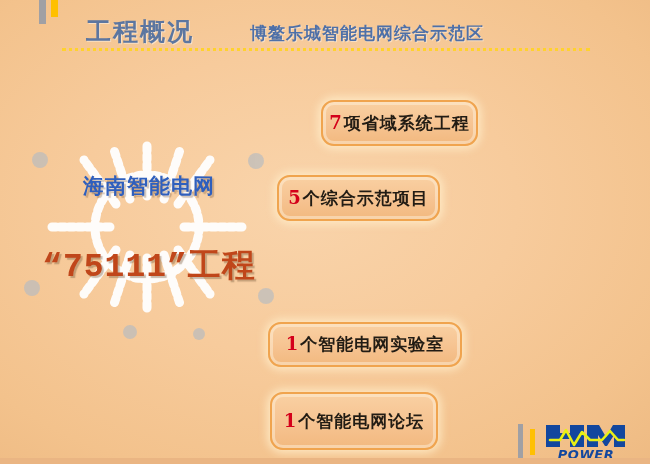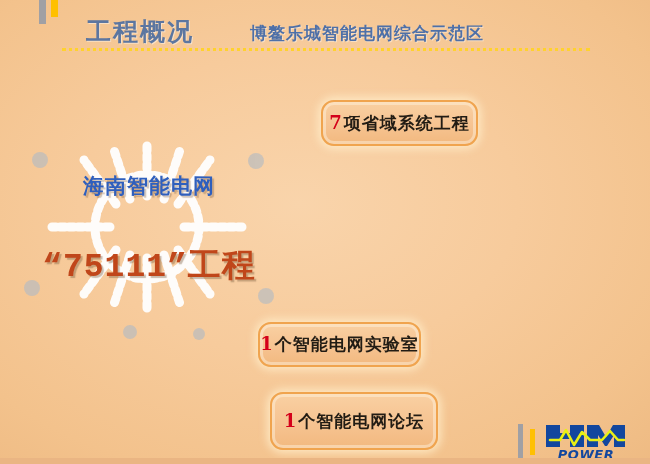--- a/index.html
+++ b/index.html
@@ -83,21 +83,21 @@
   .box-text{
     font-size:17px;font-weight:bold;color:#221c14;letter-spacing:1px;
     font-family:"DejaVu Serif","Liberation Serif",serif;
     white-space:nowrap;
   }
   .box-num{color:#d4001a;font-size:18px;padding-right:1px;}
 
   #box-0{left:281px;top:100px;width:157px;height:46px;margin-left:40px;}
   #box-1{left:277px;top:175px;width:163px;height:46px;}
   #box-2{left:292px;top:248px;width:163px;height:44px;}
-  #box-3{left:258px;top:322px;width:163px;height:45px;}
+  #box-3{left:268px;top:322px;width:194px;height:45px;}
   #box-4{left:270px;top:392px;width:168px;height:58px;}
 
   
   #callout-wrap{position:absolute;left:448px;top:92px;width:200px;height:112px;}
   #callout-wrap svg{position:absolute;left:0;top:0;}
   #callout-text{
     position:absolute;left:10px;top:12px;width:178px;
     text-align:center;line-height:1.45;
     font-size:13.5px;font-weight:bold;color:#2e6fb5;letter-spacing:.5px;
     font-family:"DejaVu Sans","Liberation Sans",sans-serif;
@@ -151,20 +151,23 @@
     </svg>
   </div>
   <div id="sun-label">
     <div id="sun-line1">海南智能电网</div>
     <div id="sun-line2">“75111”工程</div>
   </div>
 
   <div class="box" id="box-0">
     <span class="box-text"><span class="box-num">7</span><span>项省域系统工程</span></span>
   </div>
+  <div class="box" id="box-1">
+    <span class="box-text"><span class="box-num">5</span><span>个综合示范项目</span></span>
+  </div>
   <div class="box" id="box-3">
     <span class="box-text"><span class="box-num">1</span><span>个智能电网实验室</span></span>
   </div>
   <div class="box" id="box-4">
     <span class="box-text"><span class="box-num">1</span><span>个智能电网论坛</span></span>
   </div>
 
 
   <div class="deco-bar" id="deco-gray-bot"></div>
   <div class="deco-bar" id="deco-yellow-bot"></div>

